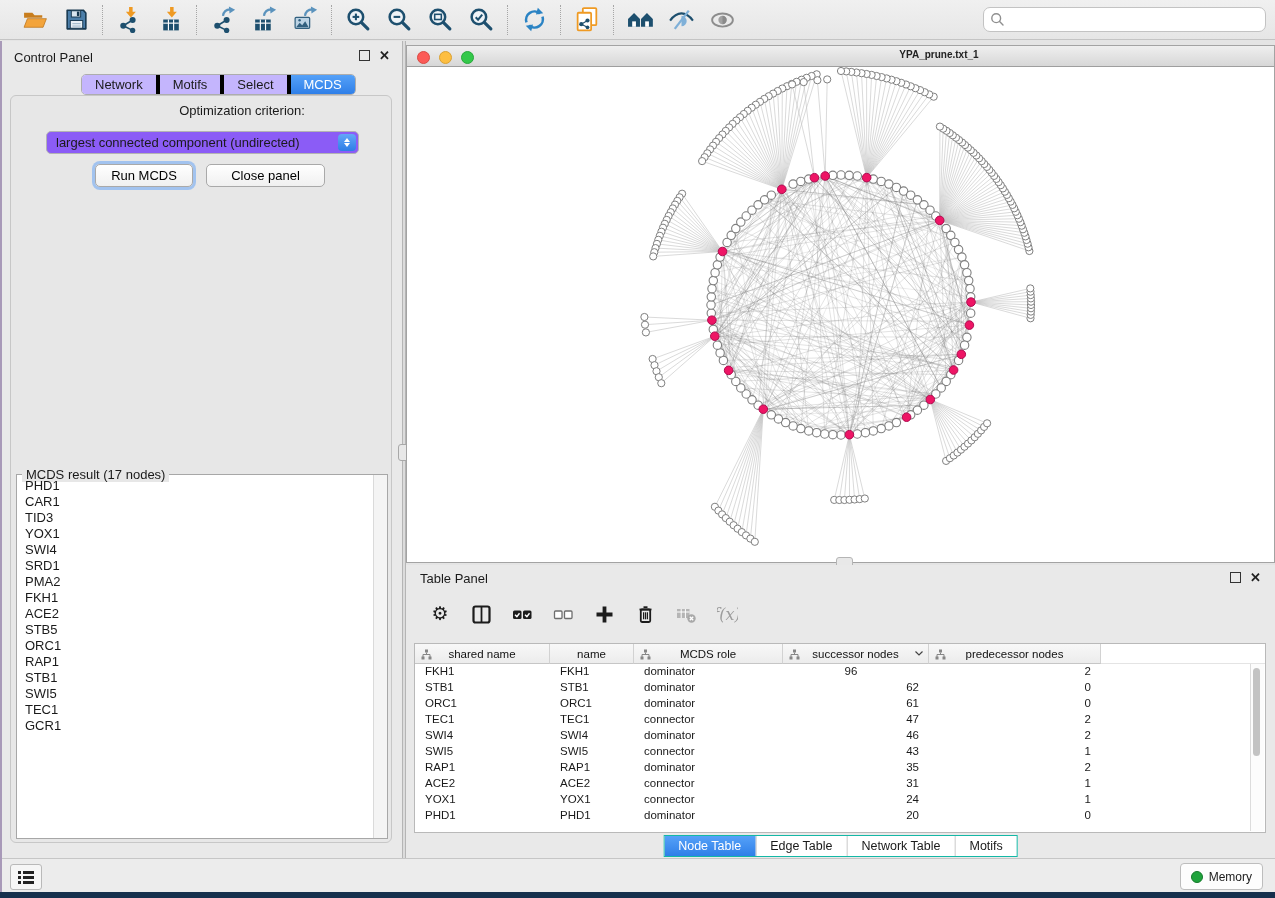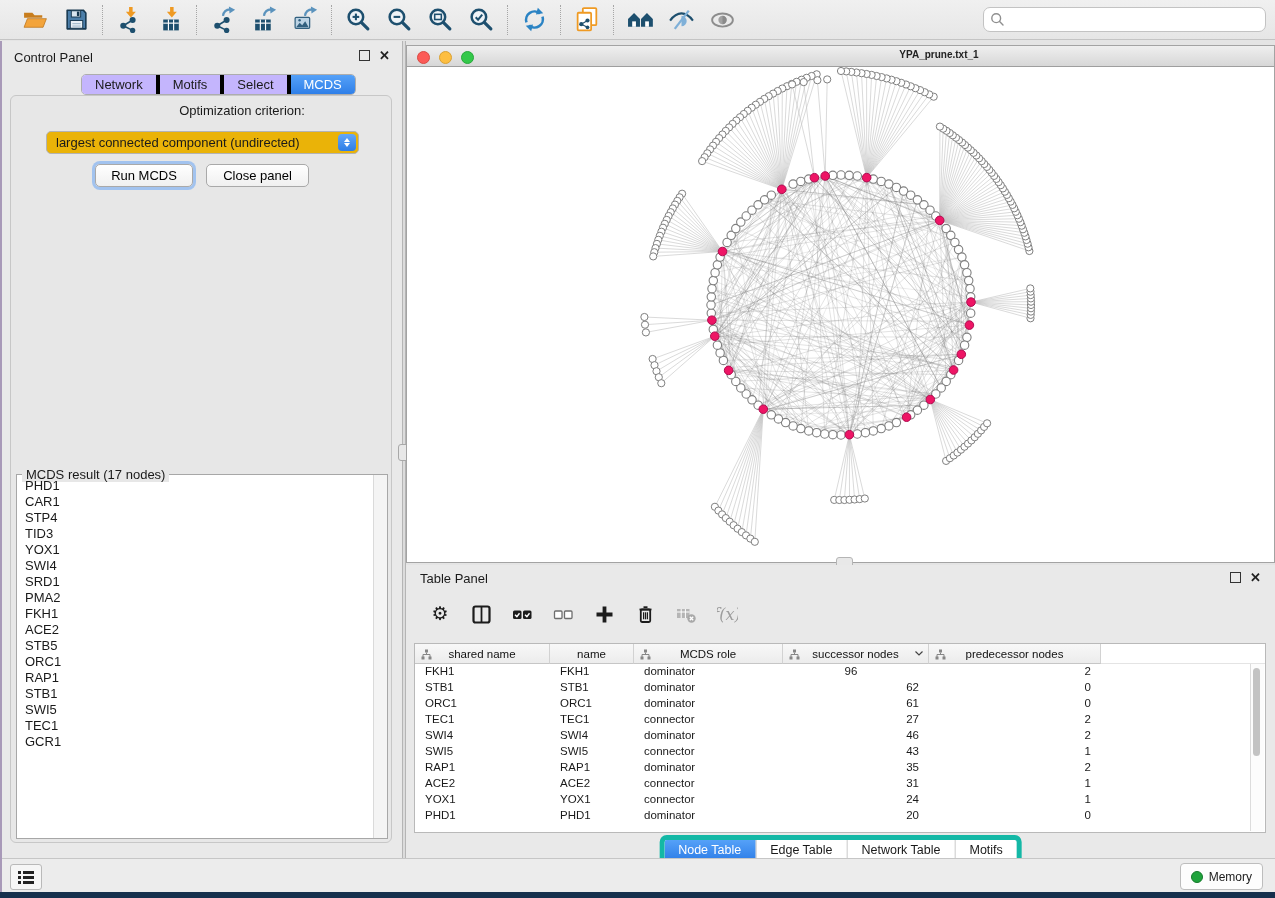--- a/index.html
+++ b/index.html
@@ -26,31 +26,31 @@
   .float-btn{width:9px;height:9px;border:1.5px solid #333;display:inline-block;cursor:pointer;}
   .close-btn{font-size:13px;font-weight:bold;color:#222;line-height:11px;cursor:pointer;}
   .cp-tabs{position:absolute;left:79px;top:33px;display:flex;border:1px solid #adadad;border-radius:5px;
            background:#fdfdfd;overflow:hidden;height:19px;}
   .cp-tab{font-size:13px;padding:1px 13px;line-height:17px;border-right:4px solid #000000;cursor:pointer;background:#c4b5fd;}
   .cp-tab:last-child{border-right:none;}
   .cp-tab.sel{background:linear-gradient(#55a1f8,#2f7fe8);color:#fff;}
   .cp-content{position:absolute;left:8px;top:54px;width:382px;height:748px;border:1px solid #c7c7c7;border-radius:6px;
               background:#e7e7e7;box-sizing:border-box;}
   .opt-label{position:absolute;left:0;top:62px;width:100%;text-align:center;font-size:13px;margin-left:40px;}
-  .criterion{position:absolute;left:44px;top:90px;width:313px;height:23px;background:#eab308;border:1px solid #b3b3b3;
+  .criterion{position:absolute;left:44px;top:90px;width:313px;height:23px;background:#8b5cf6;border:1px solid #b3b3b3;
              border-radius:5px;font-size:13px;line-height:21px;padding-left:9px;box-sizing:border-box;cursor:pointer;}
   .criterion .stepper{position:absolute;right:2px;top:2px;width:18px;height:17px;border-radius:4px;
              background:linear-gradient(#64a7f8,#2e7de6);display:flex;flex-direction:column;align-items:center;justify-content:center;gap:1px;}
   .criterion .stepper i{width:0;height:0;border-left:3.5px solid transparent;border-right:3.5px solid transparent;display:block;}
   .criterion .stepper .up{border-bottom:4px solid #fff;}
   .criterion .stepper .dn{border-top:4px solid #fff;}
   .cp-btn{position:absolute;top:123px;height:23px;background:linear-gradient(#ffffff,#f0f0f0);border:1px solid #a9a9a9;
           border-radius:5px;font-size:13px;font-family:"Liberation Sans",sans-serif;cursor:pointer;}
   .run-btn{left:93px;width:98px;box-shadow:0 0 0 3px rgba(106,166,245,.55);}
-  .closep-btn{left:204px;width:103px;}
+  .closep-btn{left:204px;width:119px;}
   .result-box{position:absolute;left:14px;top:433px;width:370px;height:363px;background:#fff;border:1px solid #a7a7a7;}
   .result-label{position:absolute;left:5px;top:-8px;background:#e7e7e7;padding:0 4px;font-size:13px;}
   .result-list{position:absolute;left:1px;top:3px;right:14px;bottom:1px;overflow:hidden;}
   .result-item{font-size:13px;line-height:16px;padding-left:7px;cursor:default;}
   .result-scroll{position:absolute;top:0;right:0;width:13px;height:100%;background:#f4f4f4;border-left:1px solid #dadada;}
   
   .vsplit{position:absolute;left:402px;top:41px;width:4px;height:817px;background:#dcdcdc;border-left:1px solid #b5b5b5;border-right:1px solid #b5b5b5;box-sizing:border-box;}
   .vgrip{position:absolute;left:398px;top:444px;width:12px;height:15px;background:#e8e8e8;border:1px solid #a8a8a8;border-radius:3px;cursor:col-resize;}
   .hgrip{position:absolute;left:836px;top:557px;width:15px;height:10px;background:#e8e8e8;border:1px solid #b5b5b5;border-radius:3px;cursor:row-resize;}
   
@@ -76,22 +76,22 @@
   .thead{display:flex;height:20px;}
   .th{position:relative;display:flex;align-items:center;justify-content:center;font-size:11.5px;color:#111;
       background:linear-gradient(#f8f8f8,#ececec);border-right:1px solid #d2d2d2;border-bottom:1px solid #c6c6c6;box-sizing:border-box;cursor:pointer;}
   .th .tree{position:absolute;left:6px;top:5px;}
   .th .chev{position:absolute;right:5px;top:7px;}
   .th-rest{flex:1;border-bottom:1px solid #e4e4e4;}
   .trow{display:flex;height:16px;font-size:11.5px;cursor:default;}
   .td{box-sizing:border-box;overflow:hidden;white-space:nowrap;}
   .tscroll{position:absolute;right:1px;top:20px;width:13px;bottom:1px;background:#fcfcfc;border-left:1px solid #dcdcdc;}
   .tscroll .thumb{position:absolute;left:2px;top:4px;width:7px;height:88px;background:#c3c3c3;border-radius:4px;cursor:pointer;}
-  .ttabs{position:absolute;left:50%;transform:translateX(-50%);top:270px;display:flex;border:5px solid #14b8a6;
-         border-radius:7px;background:#fff;overflow:hidden;height:20px;}
+  .ttabs{position:absolute;left:50%;transform:translateX(-50%);top:270px;display:flex;border:1px solid #14b8a6;
+         border-radius:0;background:#fff;overflow:hidden;height:20px;}
   .ttab{font-size:12.5px;padding:2px 14px;line-height:16px;border-right:1px solid #c9c9c9;cursor:pointer;white-space:nowrap;}
   .ttab:last-child{border-right:none;}
   .ttab.sel{background:linear-gradient(#55a1f8,#2f7fe8);color:#fff;}
   
   .statusbar{position:absolute;left:0;top:858px;width:1275px;height:34px;background:#ececec;border-top:1px solid #c6c6c6;box-sizing:border-box;}
   .list-btn{position:absolute;left:10px;top:5px;width:30px;height:24px;background:#f6f6f6;border:1px solid #b9b9b9;border-radius:3px;
             display:flex;align-items:center;justify-content:center;cursor:pointer;}
   .memory-btn{position:absolute;right:12px;top:4px;height:25px;background:#fdfdfd;border:1px solid #bdbdbd;border-radius:4px;
               display:flex;align-items:center;gap:6px;padding:0 10px;font-size:12px;cursor:pointer;}
   .mem-dot{width:10px;height:10px;border-radius:50%;background:#1fa33c;border:1px solid #157a2b;}
@@ -273,21 +273,20 @@
           <i class="dn"></i>
         </span>
     </div>
     <button class="cp-btn run-btn">Run MCDS</button>
     <button class="cp-btn closep-btn">Close panel</button>
     <div class="result-box">
       <div class="result-label">MCDS result (17 nodes)</div>
       <div class="result-list" id="result-list">
           <div class="result-item">PHD1</div>
           <div class="result-item">CAR1</div>
-          <div class="result-item">STP4</div>
           <div class="result-item">TID3</div>
           <div class="result-item">YOX1</div>
           <div class="result-item">SWI4</div>
           <div class="result-item">SRD1</div>
           <div class="result-item">PMA2</div>
           <div class="result-item">FKH1</div>
           <div class="result-item">ACE2</div>
           <div class="result-item">STB5</div>
           <div class="result-item">ORC1</div>
           <div class="result-item">RAP1</div>
@@ -1206,21 +1205,21 @@
             <div class="td" style="width: 135px; text-align: left; padding: 1px 0px 0px 10px;">ORC1</div>
             <div class="td" style="width: 84px; text-align: left; padding: 1px 0px 0px 10px;">ORC1</div>
             <div class="td" style="width: 149px; text-align: left; padding: 1px 0px 0px 10px;">dominator</div>
             <div class="td" style="width: 146px; text-align: right; padding: 1px 10px 0px 0px;">61</div>
             <div class="td" style="width: 172px; text-align: right; padding: 1px 10px 0px 0px;">0</div>
           </div>
           <div class="trow">
             <div class="td" style="width: 135px; text-align: left; padding: 1px 0px 0px 10px;">TEC1</div>
             <div class="td" style="width: 84px; text-align: left; padding: 1px 0px 0px 10px;">TEC1</div>
             <div class="td" style="width: 149px; text-align: left; padding: 1px 0px 0px 10px;">connector</div>
-            <div class="td" style="width: 146px; text-align: right; padding: 1px 10px 0px 0px;">27</div>
+            <div class="td" style="width: 146px; text-align: right; padding: 1px 10px 0px 0px;">47</div>
             <div class="td" style="width: 172px; text-align: right; padding: 1px 10px 0px 0px;">2</div>
           </div>
           <div class="trow">
             <div class="td" style="width: 135px; text-align: left; padding: 1px 0px 0px 10px;">SWI4</div>
             <div class="td" style="width: 84px; text-align: left; padding: 1px 0px 0px 10px;">SWI4</div>
             <div class="td" style="width: 149px; text-align: left; padding: 1px 0px 0px 10px;">dominator</div>
             <div class="td" style="width: 146px; text-align: right; padding: 1px 10px 0px 0px;">46</div>
             <div class="td" style="width: 172px; text-align: right; padding: 1px 10px 0px 0px;">2</div>
           </div>
           <div class="trow">

